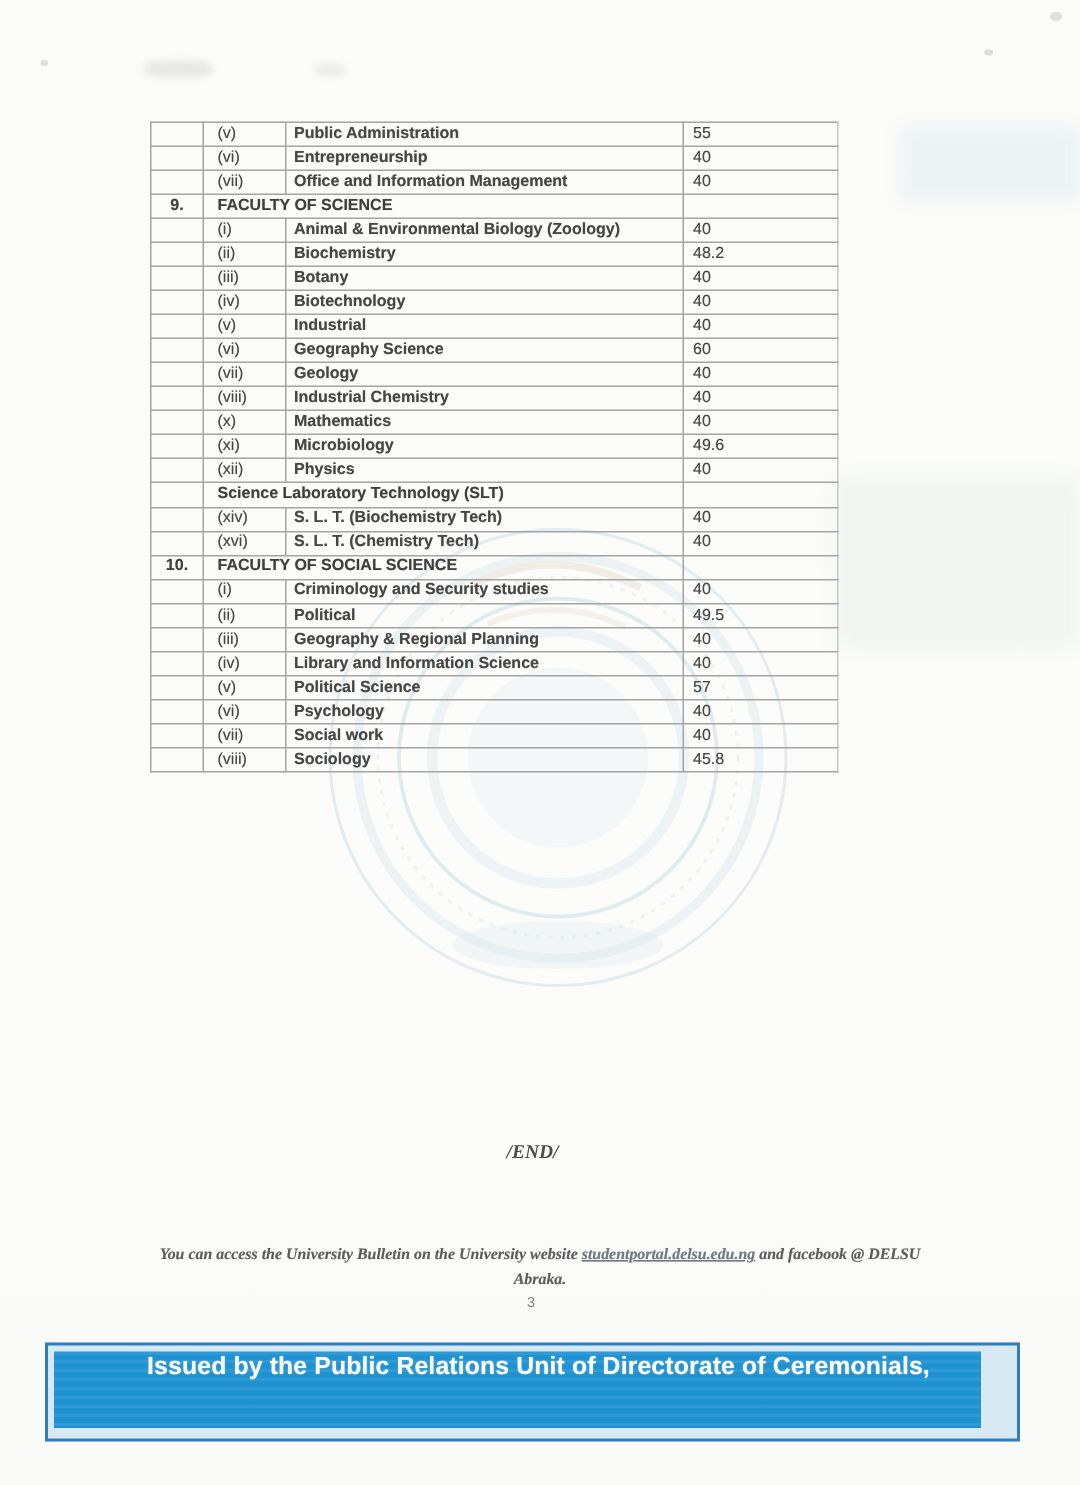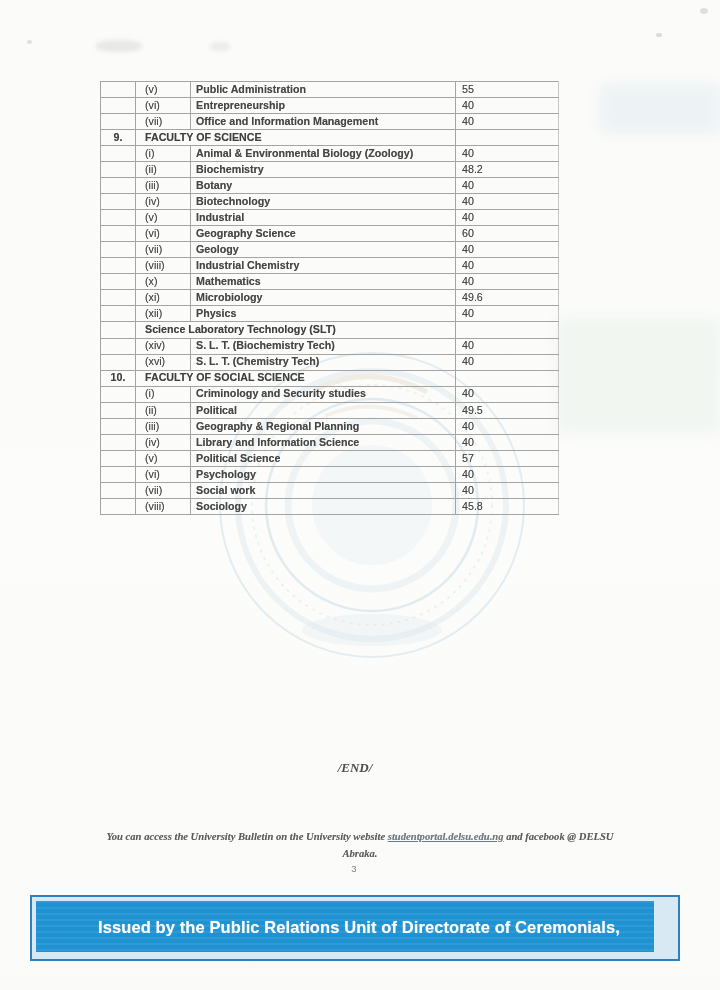--- a/index.html
+++ b/index.html
@@ -37,21 +37,21 @@
     font-size:10.6px;color:#5c5c5c;line-height:17px;text-shadow:0 0 .5px rgba(95,95,95,.4);margin-top:12px;}
   .bulletin-note .link{text-decoration:underline;color:#6e7a82;}
   .bulletin-note .line2{font-weight:bold;}
   .page-number{position:absolute;left:0;right:12px;top:863px;text-align:center;
     font-size:9.5px;color:#828282;}
 
   
   .banner{position:absolute;left:30px;top:895px;width:646px;height:62px;
     border:2px solid #2e7fbe;background:#d8e9f4;box-sizing:content-box;}
   .banner-fill{position:absolute;left:4px;top:4px;right:24px;bottom:7px;
-    display:flex;flex-direction:column;justify-content:center;text-align:center;
+    display:flex;flex-direction:row;justify-content:center;text-align:center;
     background-image:repeating-linear-gradient(180deg,rgba(255,255,255,.07) 0 2px,rgba(0,0,0,0) 2px 6px);padding-left:28px;}
   .banner-line{font-weight:bold;font-size:16.5px;line-height:20px;letter-spacing:.1px;
     text-shadow:0 0 1px rgba(255,255,255,.5);}
 </style>
 </head>
 <body>
 
 <div class="page">
 
   <div class="smudge" style="left:96px;top:40px;width:46px;height:12px;background:rgba(150,150,150,.18);"></div>

